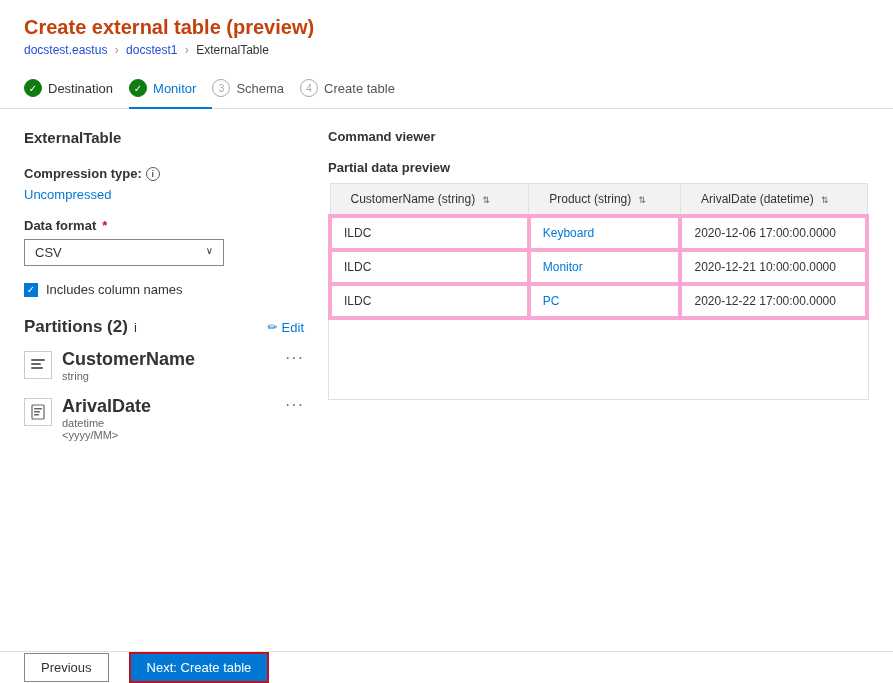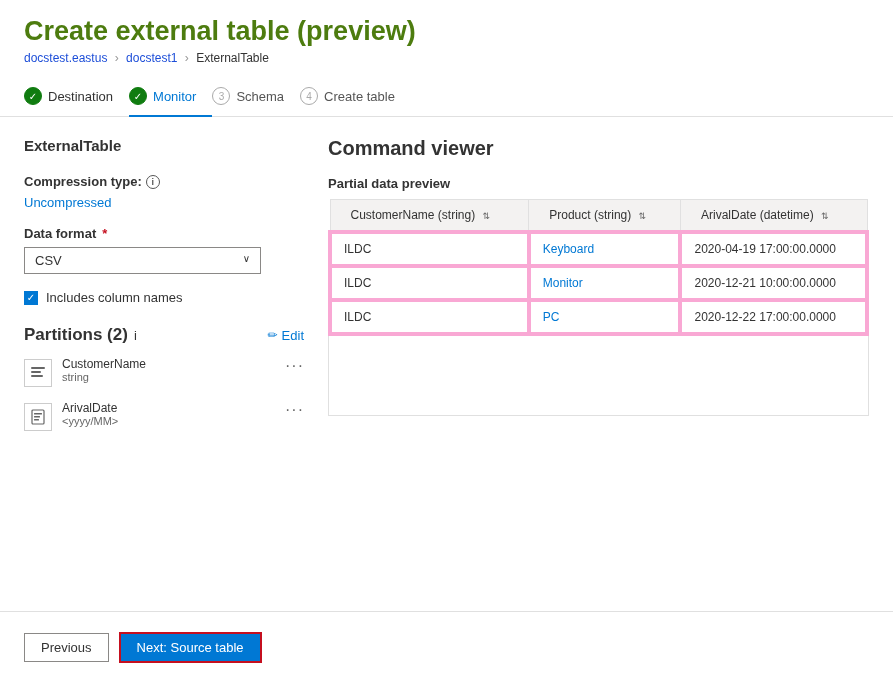--- a/index.html
+++ b/index.html
@@ -2,21 +2,21 @@
 <html><head>
   <meta charset="utf-8">
   <style>
     * { box-sizing: border-box; margin: 0; padding: 0; }
     body { font-family: 'Segoe UI', Arial, sans-serif; font-size: 13px; color: #333; background: #fff; }
 
     .page-container { width: 893px; min-height: 683px; display: flex; flex-direction: column; }
 
     
     .header { padding: 16px 24px 0 24px; }
-    .page-title { font-size: 27px; font-weight: 600; color: #4d7c0f; margin-bottom: 4px; }
+    .page-title { font-size: 20px; font-weight: 600; color: #c2410c; margin-bottom: 4px; }
     .breadcrumb { font-size: 12px; color: #555; margin-bottom: 12px; }
     .breadcrumb span { color: #1d4ed8; cursor: pointer; }
     .breadcrumb span:last-child { color: #333; }
     .breadcrumb .sep { color: #999; margin: 0 4px; }
 
     
     .steps-nav { display: flex; align-items: center; border-bottom: 1px solid #e0e0e0; padding: 0 24px; gap: 0; }
     .step-item { display: flex; align-items: center; gap: 6px; padding: 10px 16px 10px 0; cursor: pointer; font-size: 13px; color: #555; border-bottom: 2px solid transparent; margin-bottom: -1px; }
     .step-item.active { color: #0078d4; border-bottom: 2px solid #0078d4; }
     .step-item.completed { color: #333; }
@@ -31,57 +31,57 @@
     .left-panel { width: 280px; flex-shrink: 0; padding-top: 20px; }
     .panel-title { font-size: 15px; font-weight: 600; margin-bottom: 20px; }
 
     .field-group { margin-bottom: 16px; }
     .field-label { font-size: 13px; font-weight: 600; margin-bottom: 6px; display: flex; align-items: center; gap: 4px; }
     .field-label .info-icon { width: 14px; height: 14px; border-radius: 50%; border: 1.5px solid #555; display: inline-flex; align-items: center; justify-content: center; font-size: 9px; color: #555; cursor: pointer; }
     .required { color: #c50f1f; margin-left: 2px; }
 
     .field-value-blue { color: #0078d4; font-size: 13px; margin-bottom: 4px; }
 
-    .select-control { display: flex; align-items: flex-start; justify-content: space-between; border: 1px solid #8a8886; padding: 5px 10px; width: 237px; cursor: pointer; background: #fff; font-size: 13px; }
+    .select-control { display: flex; align-items: flex-start; justify-content: space-between; border: 1px solid #8a8886; padding: 5px 10px; width: 200px; cursor: pointer; background: #fff; font-size: 13px; }
     .select-control .chevron { font-size: 10px; color: #333; }
 
     .checkbox-row { display: flex; align-items: center; gap: 8px; margin-top: 4px; }
     .checkbox-box { width: 14px; height: 14px; background: #0078d4; border: 1px solid #0078d4; display: flex; align-items: center; justify-content: center; flex-shrink: 0; }
     .checkbox-box .check { color: white; font-size: 10px; }
 
     .partitions-header { display: flex; align-items: center; gap: 6px; margin-bottom: 12px; }
     .partitions-title { font-size: 17px; font-weight: 600; }
     .partitions-edit { display: flex; align-items: center; gap: 4px; color: #0078d4; cursor: pointer; margin-left: auto; font-size: 13px; }
     .edit-icon { font-size: 12px; }
 
     .partition-item { display: flex; align-items: flex-start; gap: 10px; margin-bottom: 14px; }
     .partition-icon { width: 28px; height: 28px; border: 1px solid #ccc; display: flex; align-items: center; justify-content: center; flex-shrink: 0; margin-top: 2px; }
     .partition-details { flex: 1; }
-    .partition-name { font-size: 12px; font-weight: 400; }
+    .partition-name { font-size: 18px; font-weight: 700; }
     .partition-type { font-size: 11px; color: #666; }
     .partition-value { font-size: 11px; color: #666; }
     .partition-menu { color: #666; cursor: pointer; font-size: 16px; letter-spacing: 1px; }
 
     
     .right-panel { flex: 1; padding-top: 20px; }
-    .command-viewer-title { font-size: 20px; font-weight: 600; margin-bottom: 16px; }
+    .command-viewer-title { font-size: 13px; font-weight: 600; margin-bottom: 16px; }
 
     .preview-section { }
     .preview-title { font-size: 13px; font-weight: 600; margin-bottom: 8px; }
 
     .data-table { width: 100%; border-collapse: collapse; font-size: 12px; }
     .data-table th { background: #f3f2f1; padding: 8px 20px; text-align: left; border: 1px solid #e0e0e0; font-weight: 500; font-size: 12px; white-space: nowrap; }
     .data-table td { padding: 8px 12px; border: 4px solid #f9a8d4; }
     .data-table td.blue-text { color: #0078d4; }
     .sort-icon { display: inline-block; margin-left: 4px; font-size: 9px; color: #666; }
 
     .preview-empty { height: 80px; border: 1px solid #e0e0e0; border-top: none; }
 
     
-    .footer { padding: 20px 24px; border-top: 1px solid #e0e0e0; display: flex; gap: 10px; align-items: center; }
+    .footer { padding: 0 24px; border-top: 1px solid #e0e0e0; display: flex; gap: 20px; align-items: center; }
     .btn-secondary { padding: 6px 16px; border: 1px solid #8a8886; background: #fff; cursor: pointer; font-size: 13px; color: #333; }
     .btn-primary { padding: 6px 16px; border: 2px solid #c50f1f; background: #0078d4; cursor: pointer; font-size: 13px; color: white; font-weight: 500; }
   </style>
 </head>
 <body>
 
 <div class="page-container">
 
   <div class="header">
     <div class="page-title">Create external table (preview)</div>
@@ -181,20 +181,21 @@
           <div class="partition-icon">
             <svg width="16" height="16" viewBox="0 0 16 16" fill="none">
               <rect x="2" y="1" width="12" height="14" rx="1" stroke="#666" stroke-width="1.2" fill="none"></rect>
               <rect x="4" y="4" width="8" height="1.5" rx="0.5" fill="#666"></rect>
               <rect x="4" y="7" width="6" height="1.5" rx="0.5" fill="#666"></rect>
               <rect x="4" y="10" width="5" height="1.5" rx="0.5" fill="#666"></rect>
             </svg>
           </div>
           <div class="partition-details">
             <div class="partition-name">ArivalDate</div>
+            <div class="partition-type">datetime</div>
             <div class="partition-value">&lt;yyyy/MM&gt;</div>
           </div>
           <span class="partition-menu">···</span>
         </div>
       </div>
     </div>
 
     <div class="right-panel">
       <div class="command-viewer-title">Command viewer</div>
 
@@ -215,21 +216,21 @@
               <th>
                 <span>ArivalDate (datetime)</span>
                 <span class="sort-icon">⇅</span>
               </th>
             </tr>
           </thead>
           <tbody>
             <tr>
               <td>ILDC</td>
               <td class="blue-text">Keyboard</td>
-              <td>2020-04-19 17:00:00.0000</td>
+              <td>2020-12-06 17:00:00.0000</td>
             </tr>
             <tr>
               <td>ILDC</td>
               <td class="blue-text">Monitor</td>
               <td>2020-12-21 10:00:00.0000</td>
             </tr>
             <tr>
               <td>ILDC</td>
               <td class="blue-text">PC</td>
               <td>2020-12-22 17:00:00.0000</td>
@@ -237,16 +238,16 @@
           </tbody>
         </table>
         <div class="preview-empty"></div>
       </div>
     </div>
 
   </div>
 
   <div class="footer">
     <button class="btn-secondary">Previous</button>
-    <button class="btn-primary">Next: Source table</button>
+    <button class="btn-primary">Next: Create table</button>
   </div>
 
 </div>
 
 </body></html>

